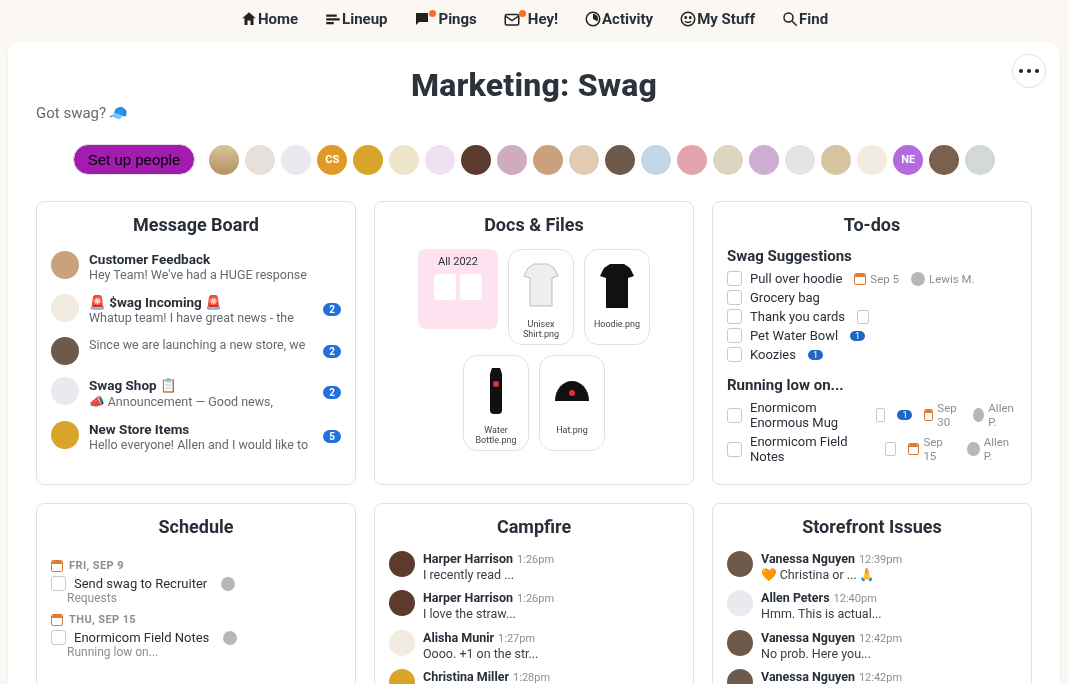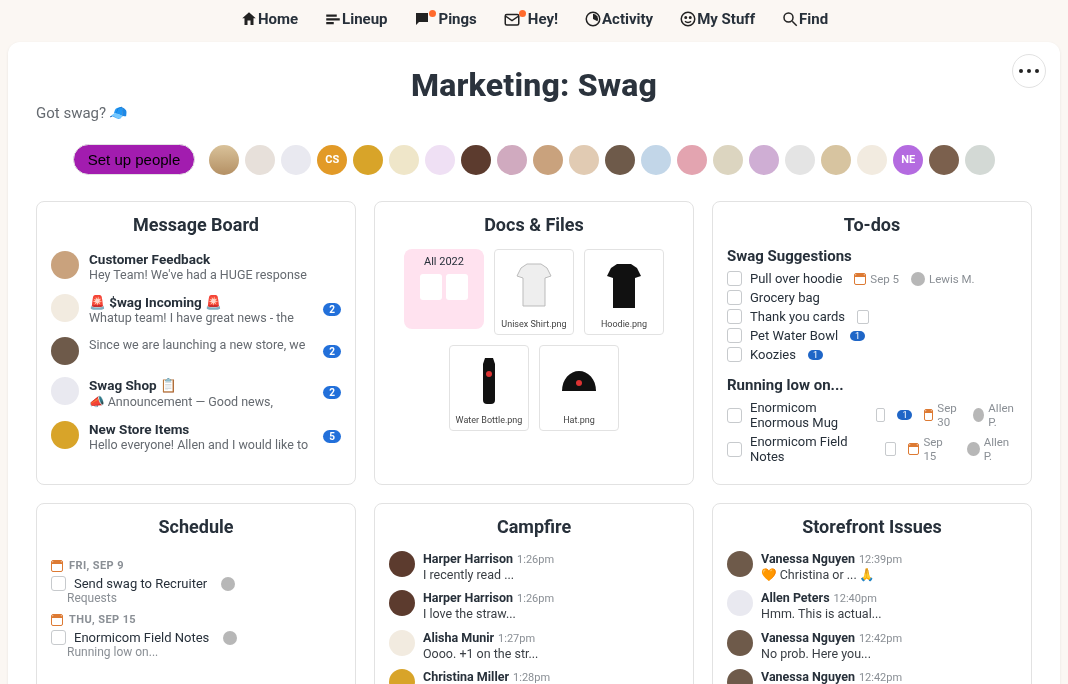--- a/index.html
+++ b/index.html
@@ -48,21 +48,21 @@
   .msg .mtxt{flex:1;min-width:0}
   .msg .mtitle{font-weight:700;font-size:13.5px;line-height:1.2}
   .msg .msnip{font-size:12.5px;color:var(--muted2);line-height:1.2}
   .count-pill{background:var(--pill);color:#fff;font-size:10px;font-weight:700;border-radius:10px;padding:1px 6px;min-width:16px;text-align:center;align-self:center}
 
   
   .docs-wrap{display:flex;gap:10px;padding:4px 14px 10px;flex-wrap:wrap;justify-content:center}
   .folder{width:80px;height:80px;border-radius:8px;background:#ffe2ef;display:flex;flex-direction:column;align-items:center;justify-content:flex-start;padding:6px;position:relative}
   .folder .flabel{font-size:11px;font-weight:400;color:#27303a;margin-bottom:4px}
   .folder .inner-tile{width:22px;height:26px;background:#fff;border-radius:3px;display:inline-block;margin:2px}
-  .doc-tile{width:80px;border:1px solid var(--border);border-radius:4px;padding:4px;display:flex;flex-direction:column;align-items:center}
+  .doc-tile{width:66px;border:1px solid var(--border);border-radius:14px;padding:4px;display:flex;flex-direction:column;align-items:center}
   .doc-tile .thumb{width:100%;height:62px;border-radius:4px;background:#fff;display:flex;align-items:center;justify-content:center;margin-bottom:4px}
   .doc-tile .fname{font-size:9px;color:#444;text-align:center;line-height:1.1}
 
   
   .todo-section-title{font-weight:700;font-size:15px;padding:2px 14px 4px}
   .todo{display:flex;gap:8px;align-items:center;padding:2px 14px;font-size:13px}
   .chk{width:15px;height:15px;border:1.5px solid #c7cacd;border-radius:3px;flex:0 0 auto}
   .todo .meta{color:var(--muted);font-size:11.5px;margin-left:4px;display:flex;align-items:center;gap:4px}
   .badge-count{background:var(--badge);color:#fff;font-size:9px;border-radius:8px;padding:0 5px;margin-left:4px}
   .cal-icon{width:12px;height:12px;border-radius:2px;background:#fff;border:1px solid #dd7a33;position:relative}

